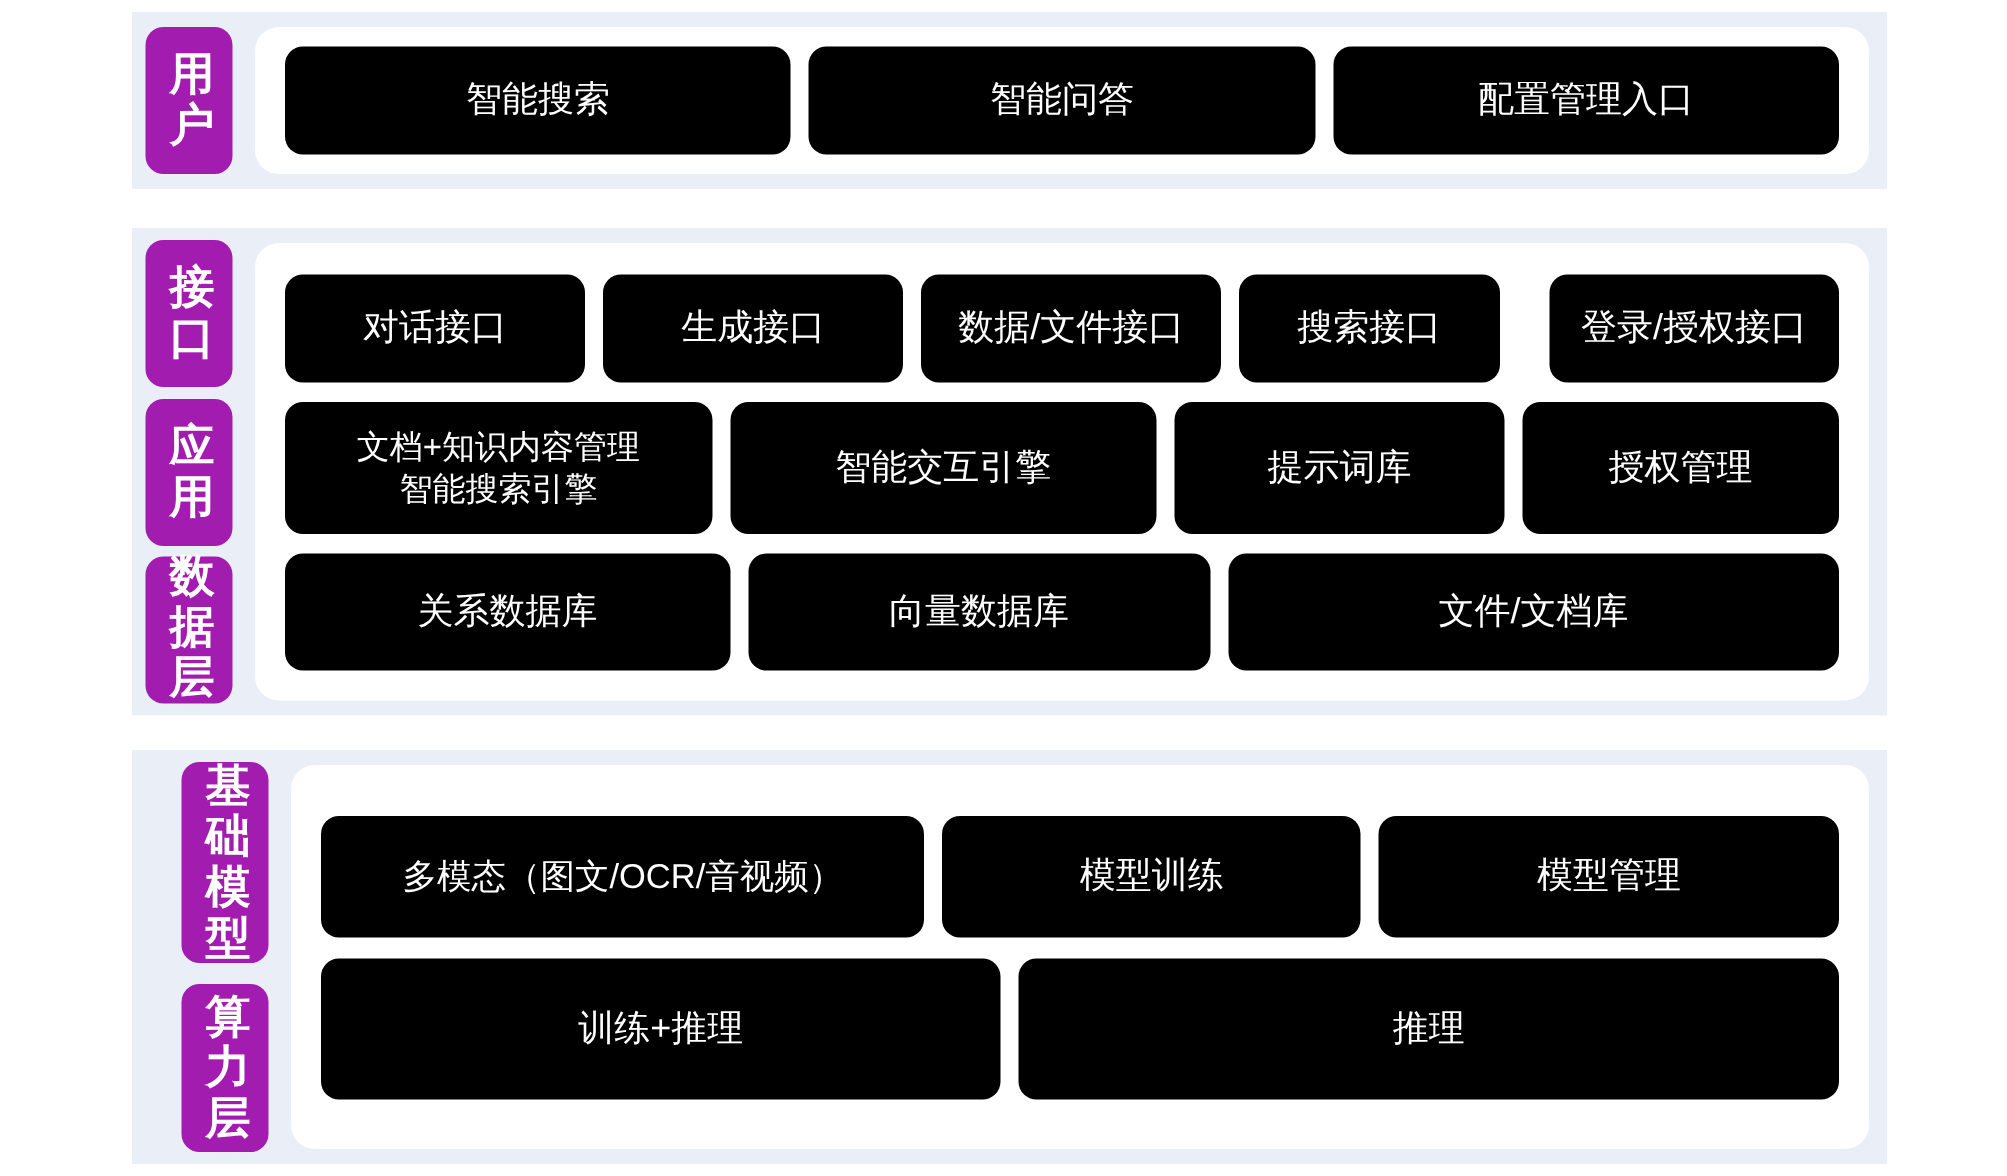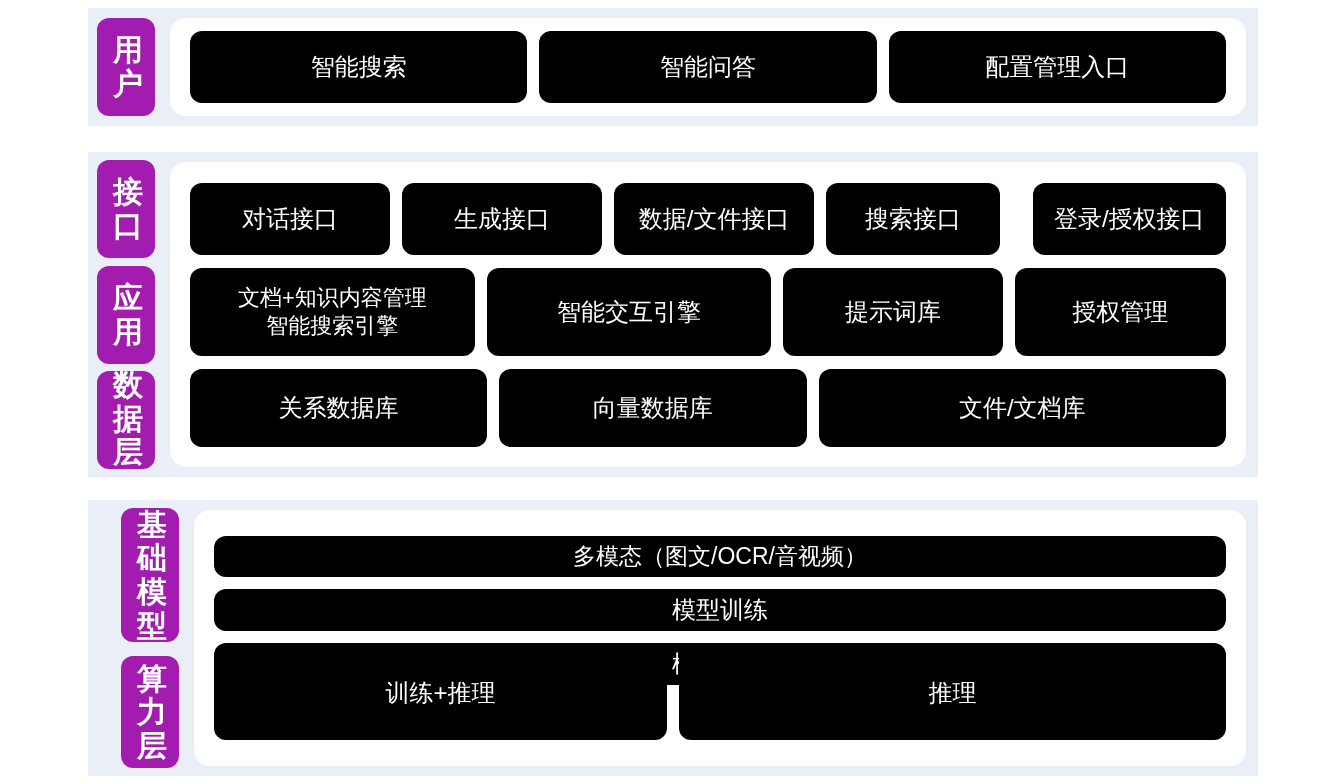--- a/index.html
+++ b/index.html
@@ -145,21 +145,21 @@
 
   
   #band-base {
     top: 500px;
     height: 276px;
     padding-left: 24px;
   }
   #band-base .rail .chip.tall  { height: 134px; margin-bottom: 6px; }
   #band-base .rail .chip.short { height: 112px; }
   #band-base .card { height: 256px; gap: 14px; }
-  #band-base .row-model   { height: 96px; flex-direction: column; }
+  #band-base .row-model   { height: 81px; }
   #band-base .row-compute { height: 94px; }
 
   #band-base .row-model .node:nth-child(1) { flex: 1.36 1 0; font-size: 23px; }
   #band-base .row-model .node:nth-child(2) { flex: 0.92 1 0; }
   #band-base .row-model .node:nth-child(3) { flex: 1.02 1 0; }
 
   #band-base .row-compute .node:nth-child(1) { flex: 0.92 1 0; }
   #band-base .row-compute .node:nth-child(2) { flex: 1.12 1 0; }
 </style>
 </head>

